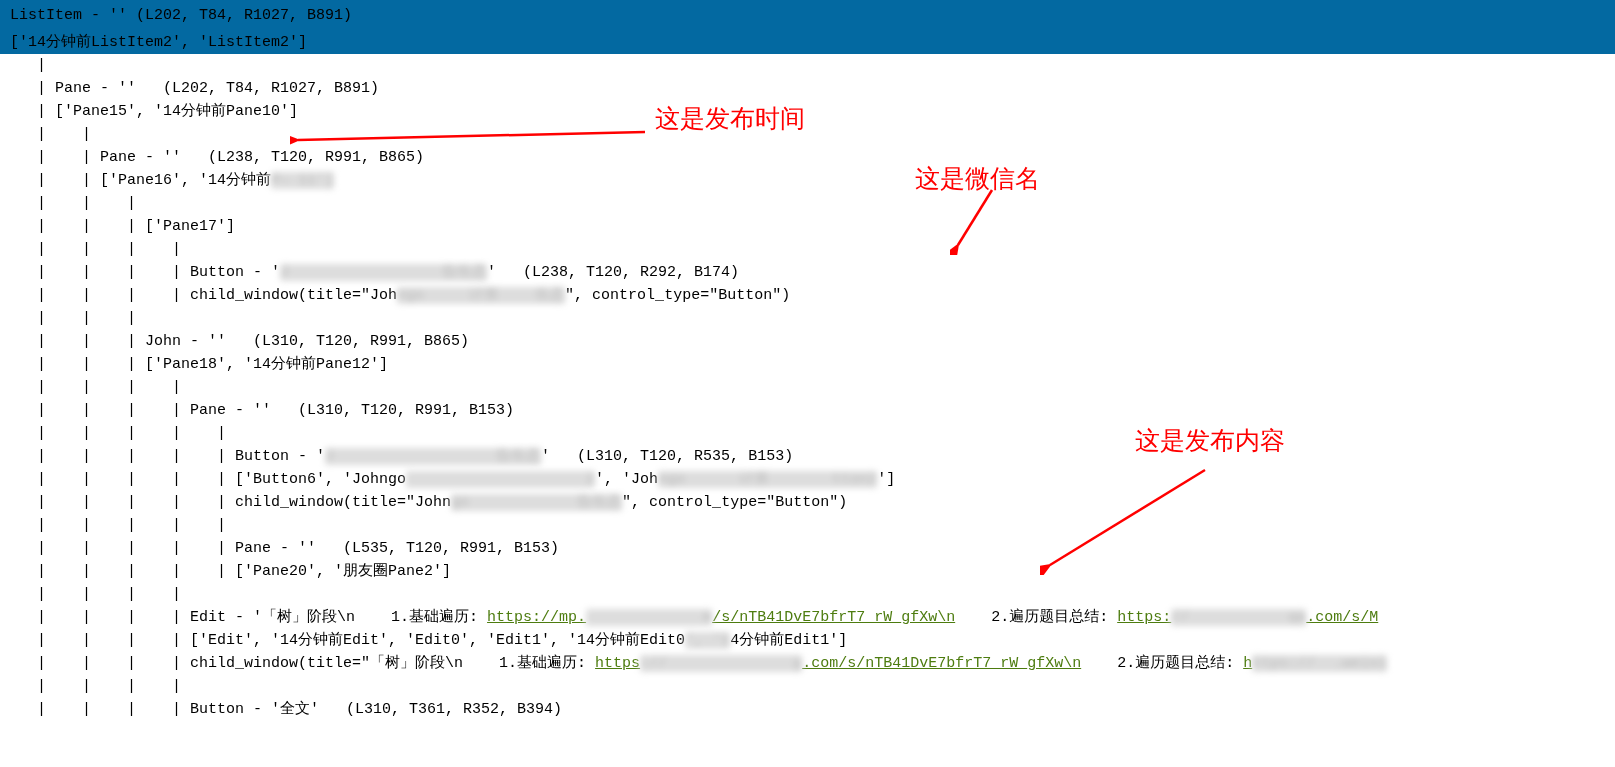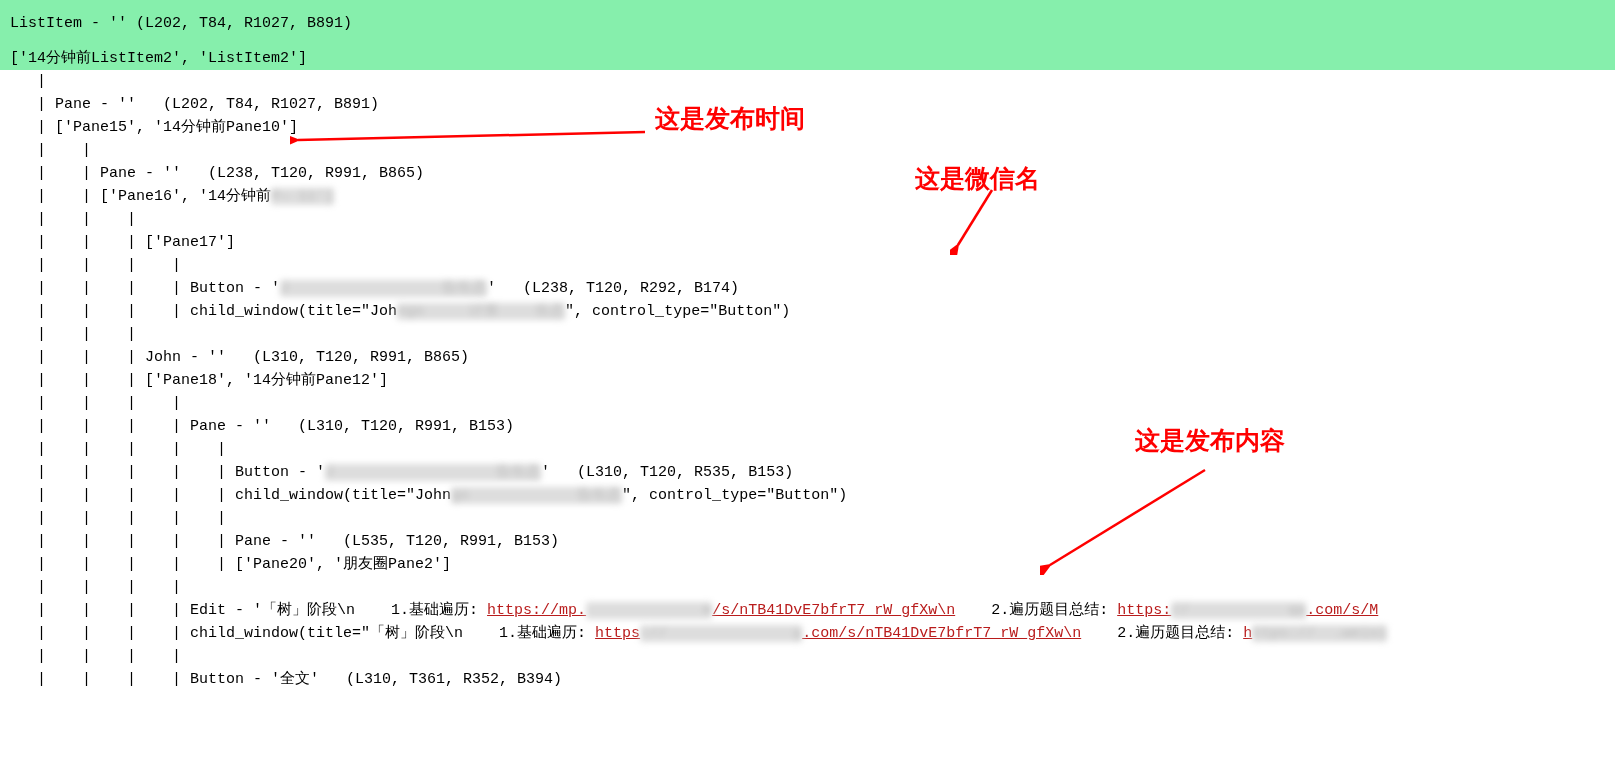--- a/index.html
+++ b/index.html
@@ -1,21 +1,21 @@
 <!DOCTYPE html>
 <html><head>
 <meta charset="utf-8">
 <style>
   html,body{margin:0;padding:0;width:1615px;height:767px;background:#fff;font-family:Consolas,"Courier New",monospace;font-size:15px;line-height:21px;color:#000;overflow:hidden}
-  .highlight{background:#86efac;display:block;padding:13px 0 1px 10px}
+  .highlight{background:#0369a1;display:block;padding:5px 0 1px 10px}
   .plain{display:block;padding:1px 0 1px 10px;white-space:pre}
   .blur{filter:blur(3px);background:#ddd;border-radius:2px;color:#bbb}
-  .annot{position:absolute;color:#f00;font-family:"Microsoft YaHei",sans-serif;font-size:25px;font-weight:700;white-space:nowrap}
+  .annot{position:absolute;color:#f00;font-family:"Microsoft YaHei",sans-serif;font-size:25px;font-weight:400;white-space:nowrap}
   .arrow{position:absolute;pointer-events:none}
-  a.link{color:#b91c1c;text-decoration:underline}
+  a.link{color:#4d7c0f;text-decoration:underline}
 </style>
 </head>
 <body>
 
 <div>
   <span class="highlight">ListItem - ''   (L202, T84, R1027, B891)</span>
   <span class="highlight">['14分钟前ListItem2', 'ListItem2']</span>
   <span class="plain">   |</span>
   <span class="plain">   | Pane - ''   (L202, T84, R1027, B891)</span>
   <span class="plain">   | ['Pane15', '14分钟前Pane10']</span>
@@ -27,26 +27,28 @@
   <span class="plain">   |    |    |    |</span>
   <span class="plain"><span>   |    |    |    | Button - '</span><span class="blur">J                 告生态</span><span>'   (L238, T120, R292, B174)</span></span>
   <span class="plain"><span>   |    |    |    | child_window(title="Joh</span><span class="blur">ngo     计算    生态</span><span>", control_type="Button")</span></span>
   <span class="plain">   |    |    |</span>
   <span class="plain">   |    |    | John - ''   (L310, T120, R991, B865)</span>
   <span class="plain">   |    |    | ['Pane18', '14分钟前Pane12']</span>
   <span class="plain">   |    |    |    |</span>
   <span class="plain">   |    |    |    | Pane - ''   (L310, T120, R991, B153)</span>
   <span class="plain">   |    |    |    |    |</span>
   <span class="plain"><span>   |    |    |    |    | Button - '</span><span class="blur">J                  告生态</span><span>'   (L310, T120, R535, B153)</span></span>
+  <span class="plain"><span>   |    |    |    |    | ['Button6', 'Johngo</span><span class="blur">                    2</span><span>', 'Joh</span><span class="blur">ngo      计算       tton2</span><span>']</span></span>
   <span class="plain"><span>   |    |    |    |    | child_window(title="John</span><span class="blur">go            告生态</span><span>", control_type="Button")</span></span>
   <span class="plain">   |    |    |    |    |</span>
   <span class="plain">   |    |    |    |    | Pane - ''   (L535, T120, R991, B153)</span>
   <span class="plain">   |    |    |    |    | ['Pane20', '朋友圈Pane2']</span>
   <span class="plain">   |    |    |    |</span>
   <span class="plain"><span>   |    |    |    | Edit - '「树」阶段\n    1.基础遍历: </span><a class="link">https://mp.</a><span class="blur">             m</span><a class="link">/s/nTB41DvE7bfrT7_rW_gfXw\n</a><span>    2.遍历题目总结: </span><a class="link">https:</a><span class="blur">//           qq</span><a class="link">.com/s/M</a></span>
+  <span class="plain"><span>   |    |    |    | ['Edit', '14分钟前Edit', 'Edit0', 'Edit1', '14分钟前Edit0</span><span class="blur">', '1</span><span>4分钟前Edit1']</span></span>
   <span class="plain"><span>   |    |    |    | child_window(title="「树」阶段\n    1.基础遍历: </span><a class="link">https</a><span class="blur">://              g</span><a class="link">.com/s/nTB41DvE7bfrT7_rW_gfXw\n</a><span>    2.遍历题目总结: </span><a class="link">h</a><span class="blur">ttps://  .weixi</span></span>
   <span class="plain">   |    |    |    |</span>
   <span class="plain">   |    |    |    | Button - '全文'   (L310, T361, R352, B394)</span>
 
 </div>
 
 <div class="annot" style="left:655px;top:108px">这是发布时间</div>
 <div class="annot" style="left:915px;top:168px">这是微信名</div>
 <div class="annot" style="left:1135px;top:430px">这是发布内容</div>
 

